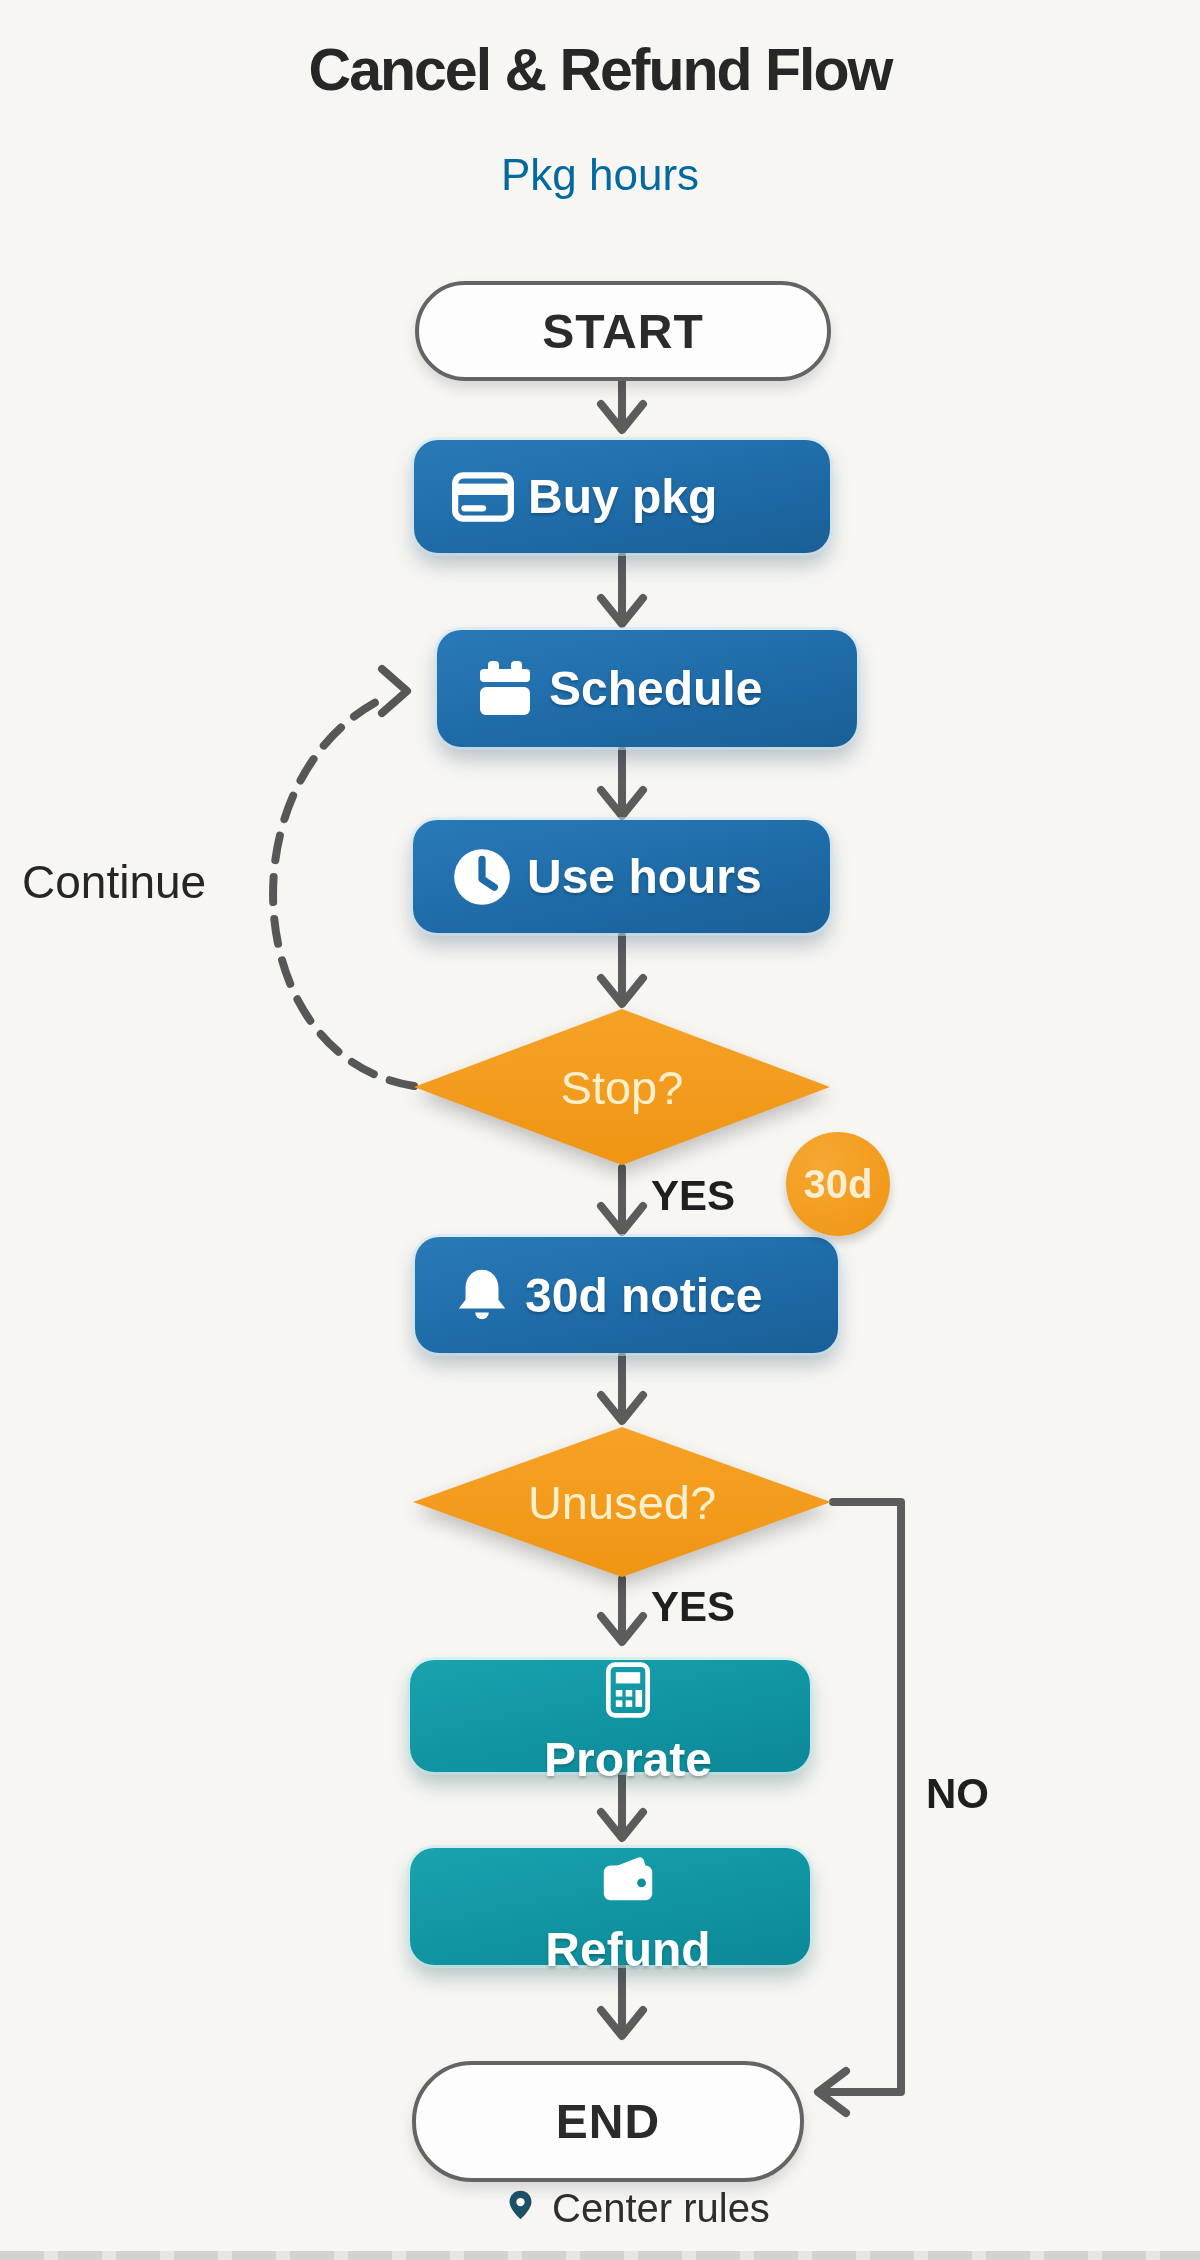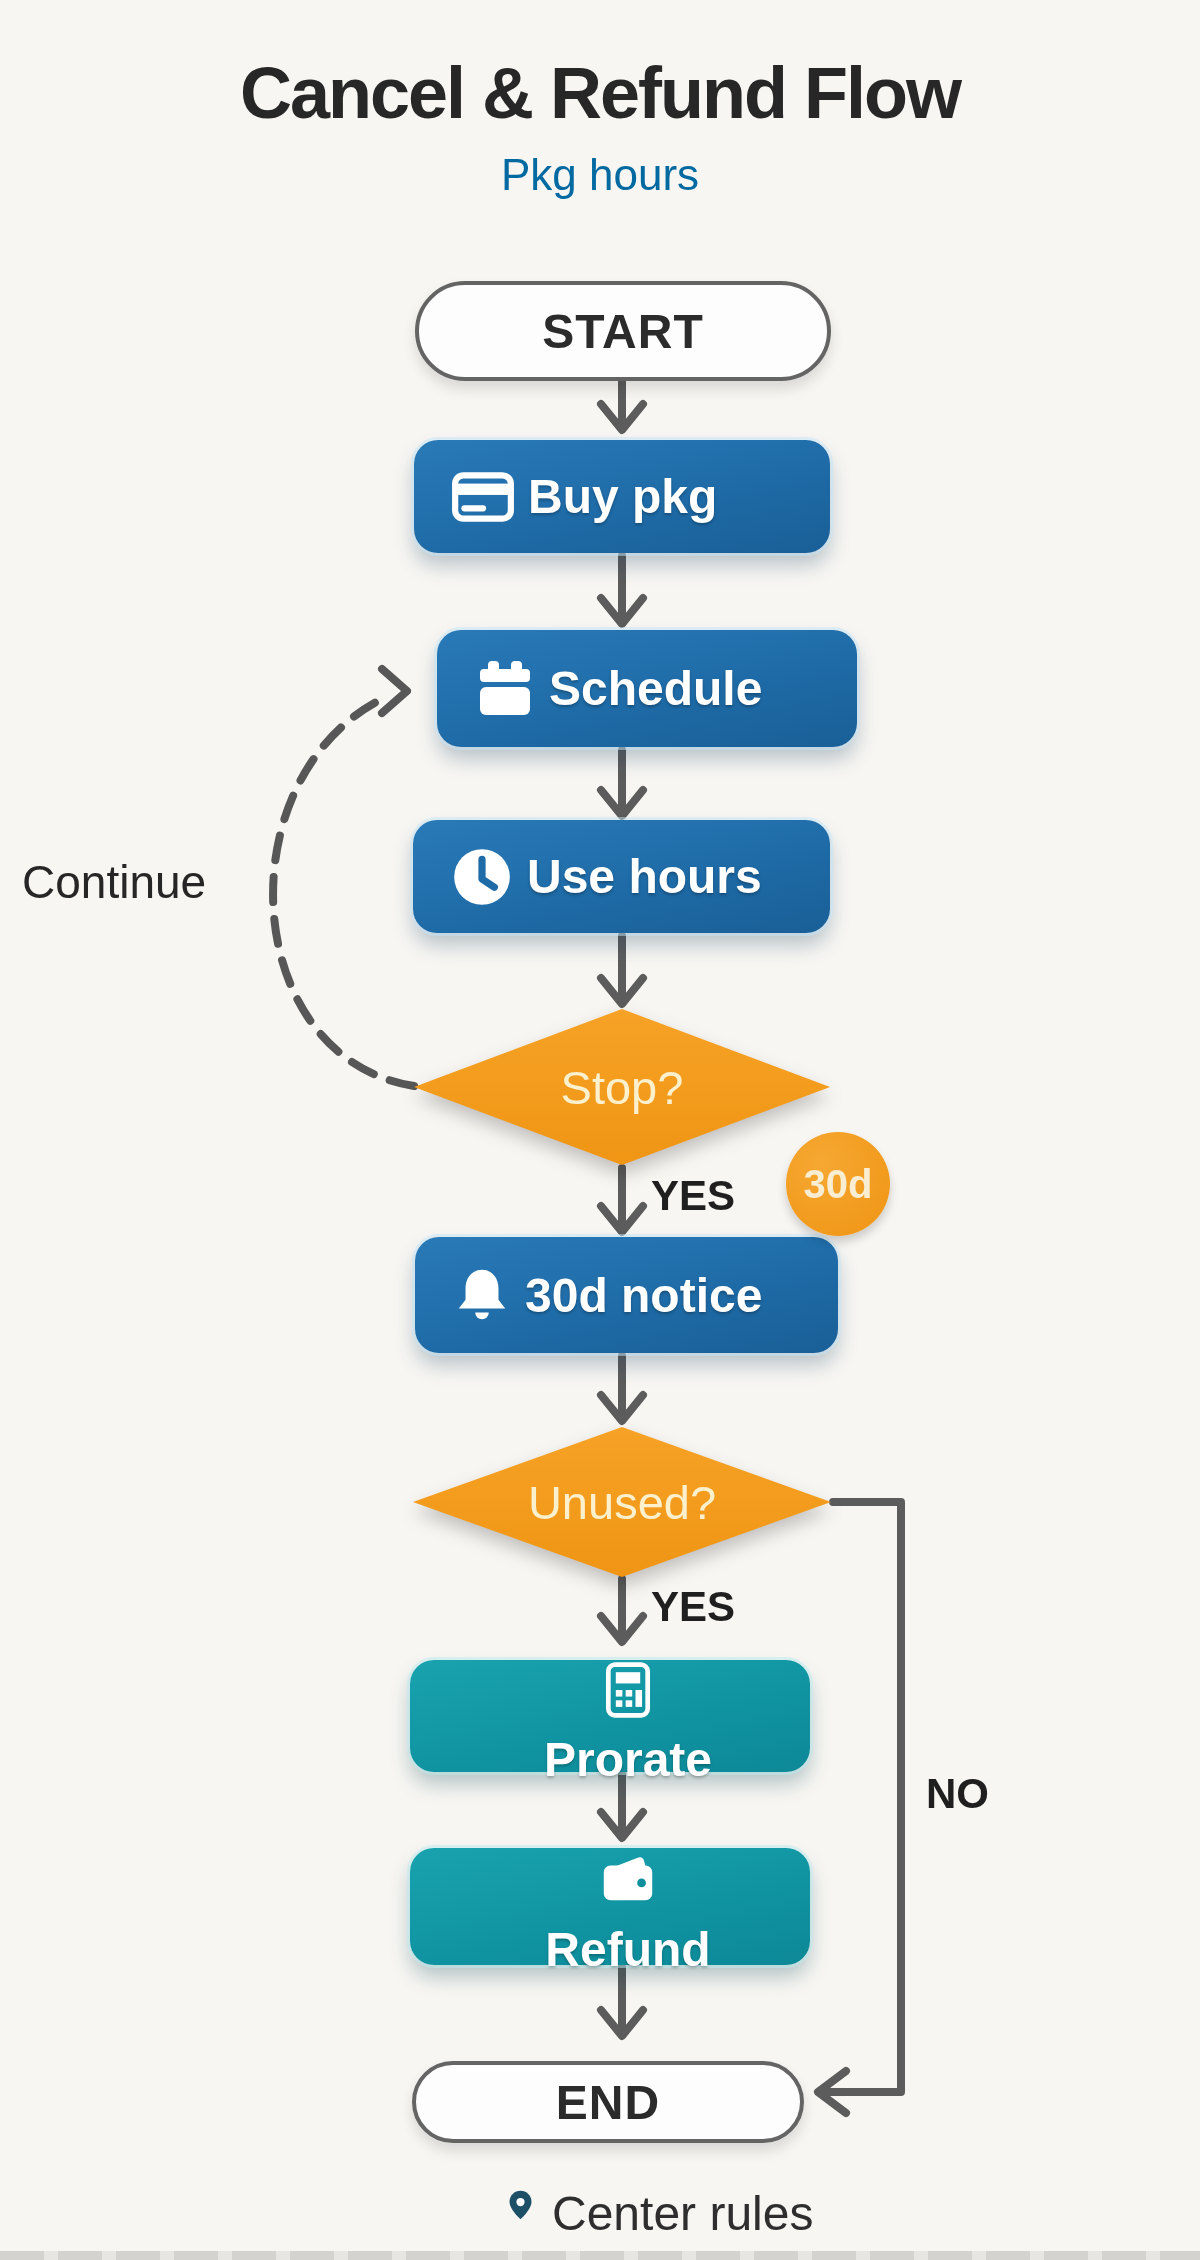--- a/index.html
+++ b/index.html
@@ -8,23 +8,23 @@
     background:#e9e7e4;
   }
   .canvas{
     position:relative;
     width:1200px;height:2260px;
     margin:0 auto;
     background:#f7f6f3;
     overflow:hidden;
   }
   .title{
-    position:absolute;left:0;top:52px;width:1200px;
+    position:absolute;left:0;top:36px;width:1200px;
     text-align:center;
-    font-size:72px;font-weight:800;letter-spacing:-2px;
+    font-size:59px;font-weight:800;letter-spacing:-2px;
     color:#272727;
   }
   .subtitle{
     position:absolute;left:0;top:150px;width:1200px;
     text-align:center;
     font-size:44px;font-weight:400;color:#0369a1;
   }
   .connectors{position:absolute;left:0;top:0;z-index:1;}
   .node{position:absolute;z-index:2;display:flex;align-items:center;box-sizing:border-box;}
   .terminal{
@@ -69,21 +69,21 @@
     width:104px;height:104px;border-radius:50%;
     background:radial-gradient(circle at 35% 30%,#f6a832,#ef9413);
     display:flex;align-items:center;justify-content:center;
     font-size:40px;font-weight:700;color:#f9edd2;
     box-shadow:0 6px 10px rgba(0,0,0,.18);
   }
   .footer{
     position:absolute;left:505px;top:2182px;z-index:2;
     display:flex;align-items:flex-start;gap:16px;
   }
-  .footer .flabel{font-size:48px;font-weight:500;color:#2e2e2e;padding-top:4px;}
+  .footer .flabel{font-size:40px;font-weight:500;color:#2e2e2e;padding-top:4px;}
   .bottom-strip{
     position:absolute;left:0;bottom:0;width:100%;height:9px;z-index:2;
     background:repeating-linear-gradient(90deg,#bdbbb8 0 44px,#dddbd8 44px 58px);
     opacity:.6;
   }
 </style>
 </head>
 <body>
 
 <div class="canvas">
@@ -221,21 +221,21 @@
     <span class="icon">
       <svg width="62" height="62" viewBox="0 0 64 64">
         <path d="M16 20 L42 10 q5 -1.8 6.6 3.4 L50.5 20 Z" fill="#fff"></path>
         <rect x="7" y="18" width="50" height="36" rx="7" fill="#fff"></rect>
         <circle cx="46" cy="36" r="4.5" fill="#0f8f9e"></circle>
       </svg>
     </span>
     <span class="label">Refund</span>
   </div>
 
-  <div class="node terminal" style="left:412px;top:2042px;width:392px;height:82px">
+  <div class="node terminal" style="left:412px;top:2042px;width:392px;height:121px">
     <span>END</span>
   </div>
 
   <div class="footer">
     <span class="icon">
       <svg width="31" height="46" viewBox="0 0 24 24">
         <path d="M12 1C7.3 1 3.5 4.8 3.5 9.5 3.5 15.6 12 23 12 23s8.5-7.4 8.5-13.5C20.5 4.8 16.7 1 12 1z" fill="#1d4f66"></path>
         <circle cx="12" cy="9.7" r="3.2" fill="#fff"></circle>
       </svg>
     </span>

